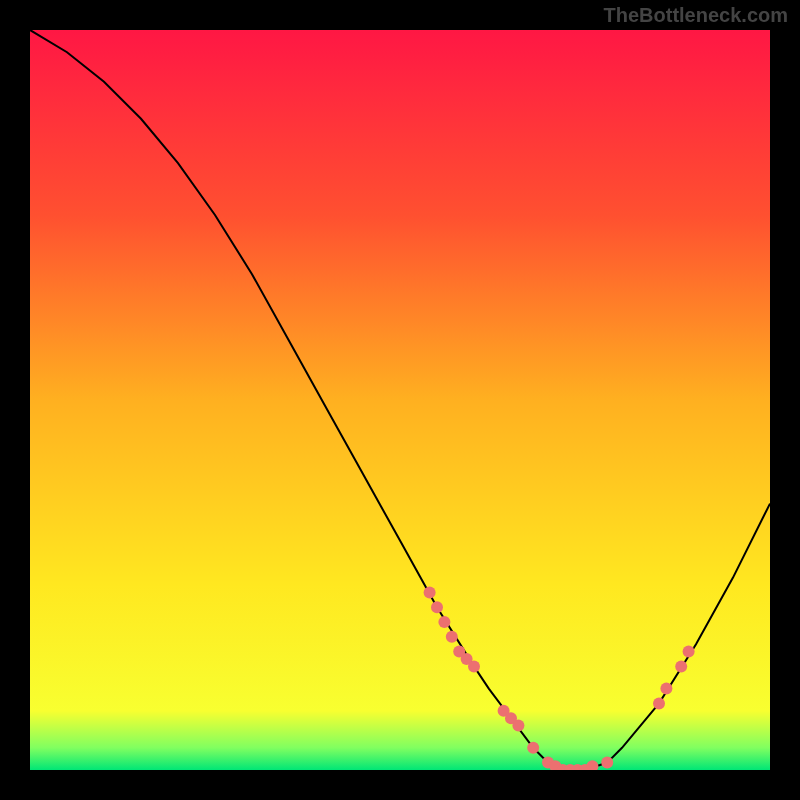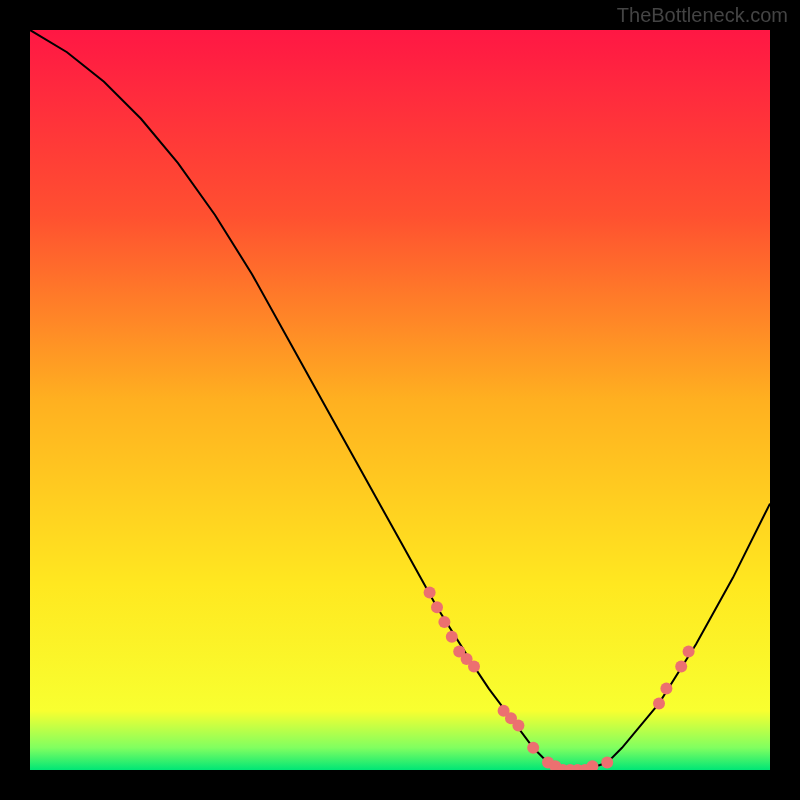--- a/index.html
+++ b/index.html
@@ -9,21 +9,21 @@
     background: #000;
     position: relative;
     font-family: Arial, sans-serif;
   }
   .watermark {
     position: absolute;
     top: 4px;
     right: 12px;
     color: #444;
     font-size: 20px;
-    font-weight: normal;
+    font-weight: bold;
     z-index: 10;
   }
   .plot-area {
     position: absolute;
     left: 30px;
     top: 30px;
     width: 740px;
     height: 740px;
   }
   svg { display: block; }

